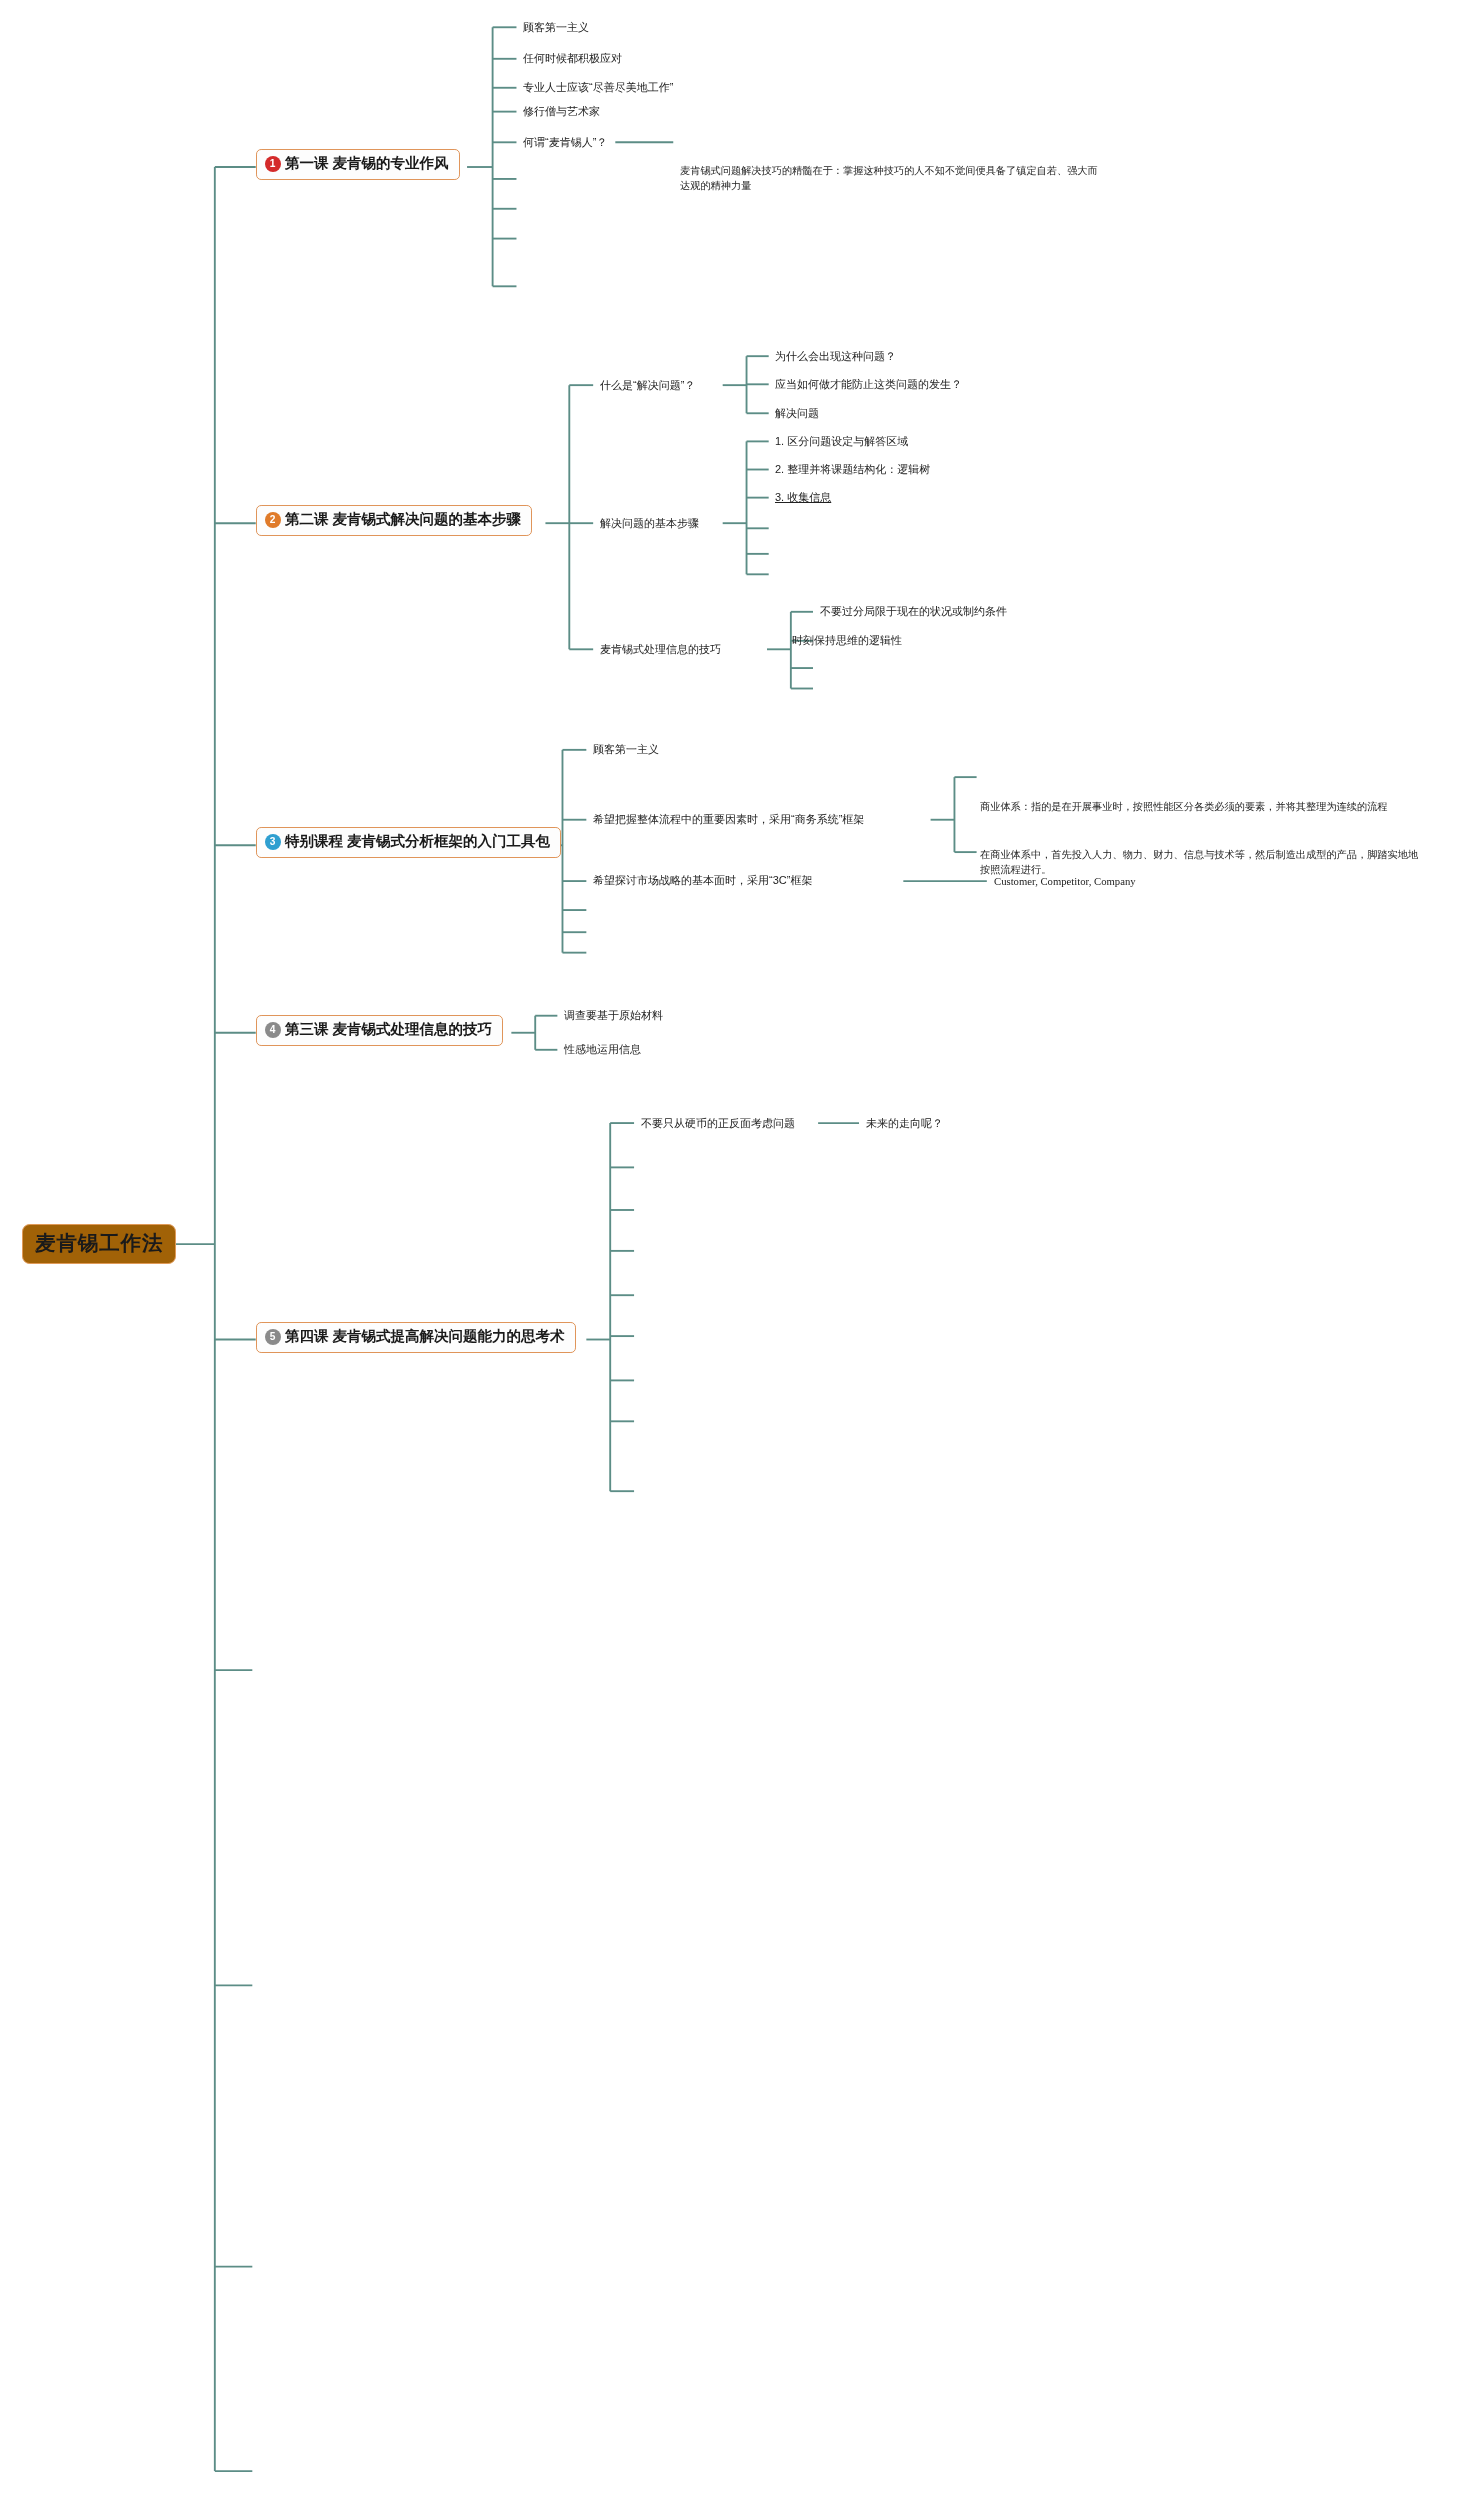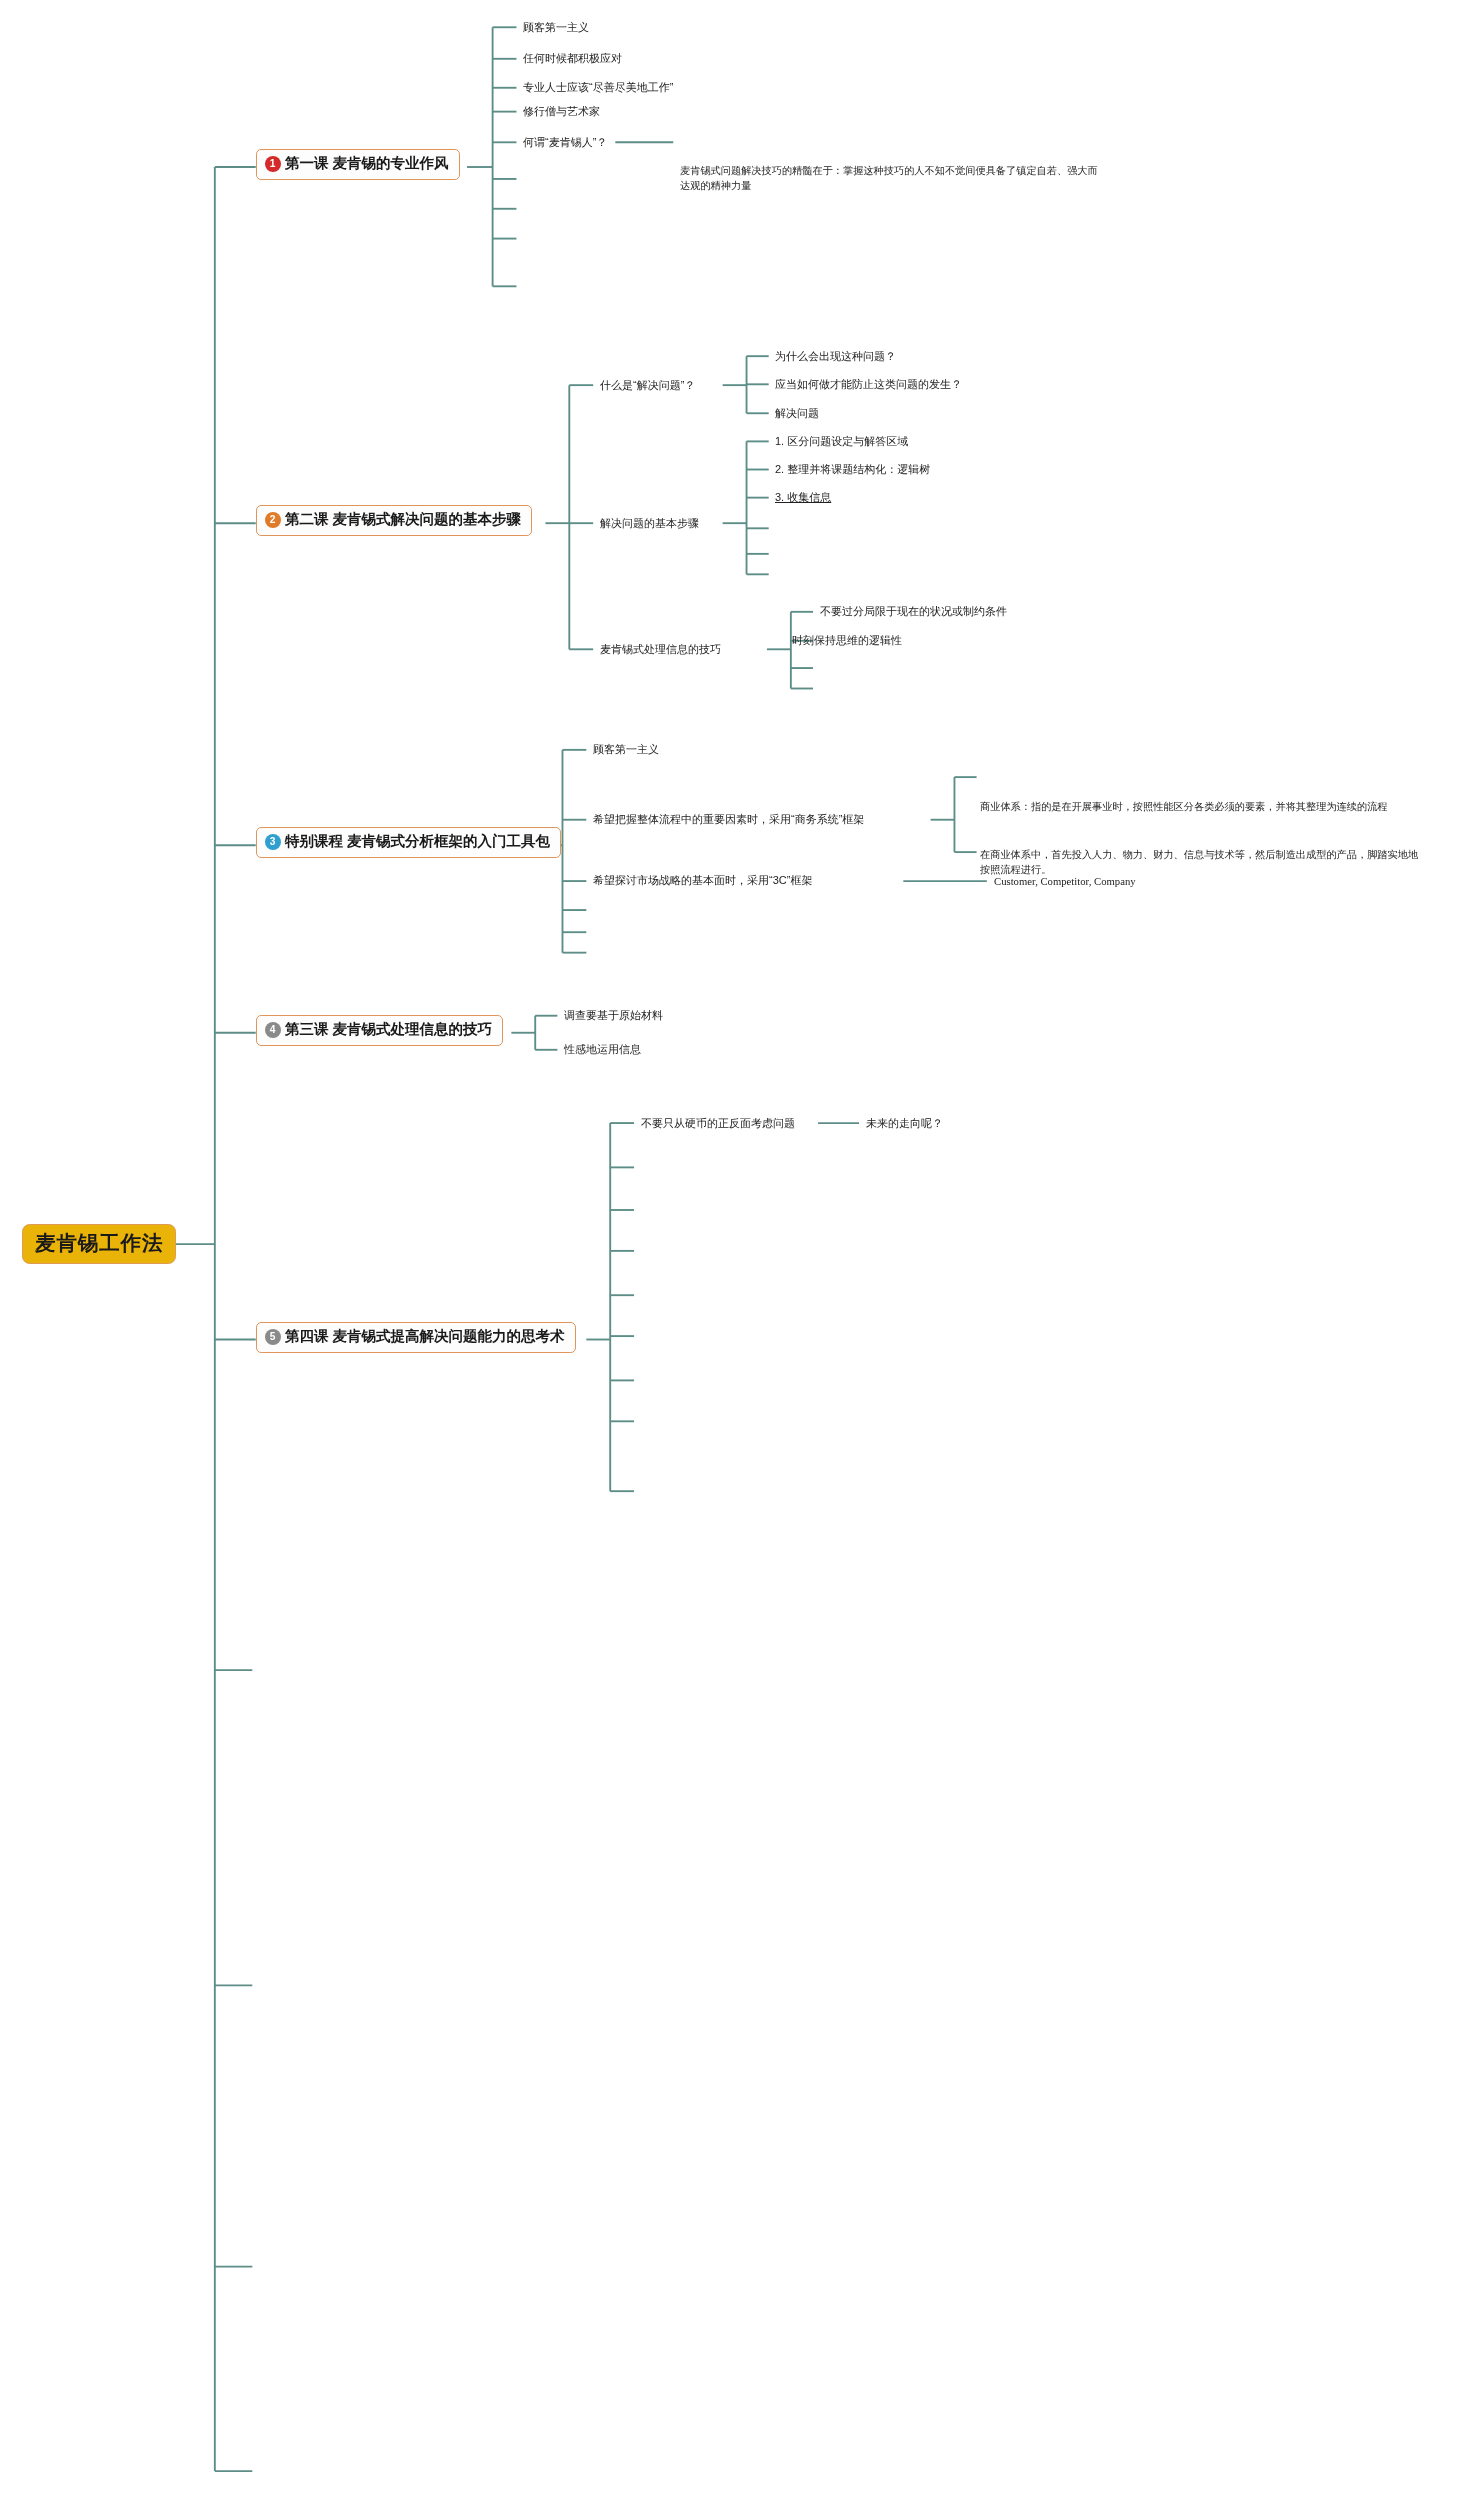--- a/index.html
+++ b/index.html
@@ -26,21 +26,21 @@
     height: 2512px;
     pointer-events: none;
   }
   .node {
     position: absolute;
     box-sizing: border-box;
     white-space: nowrap;
   }
   
   .root-node {
-    background: #eab308;
+    background: #a16207;
     border: 0.9px solid #e09a58;
     border-radius: 7.7px;
     padding: 7.7px 12px 9.4px 12px;
     font-size: 20.5px;
     font-weight: bold;
     letter-spacing: 0.9px;
     color: #1a1a1a;
     line-height: 1;
   }
   

